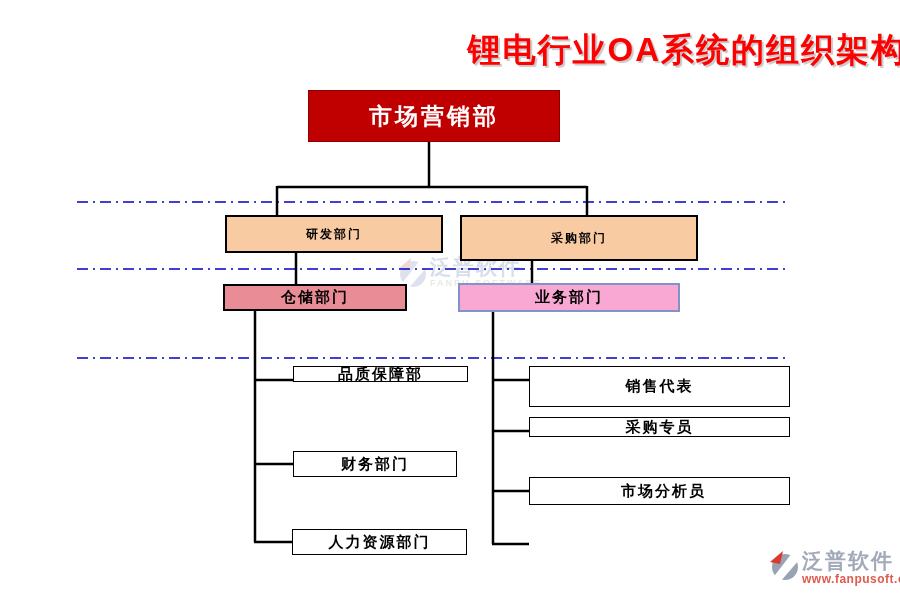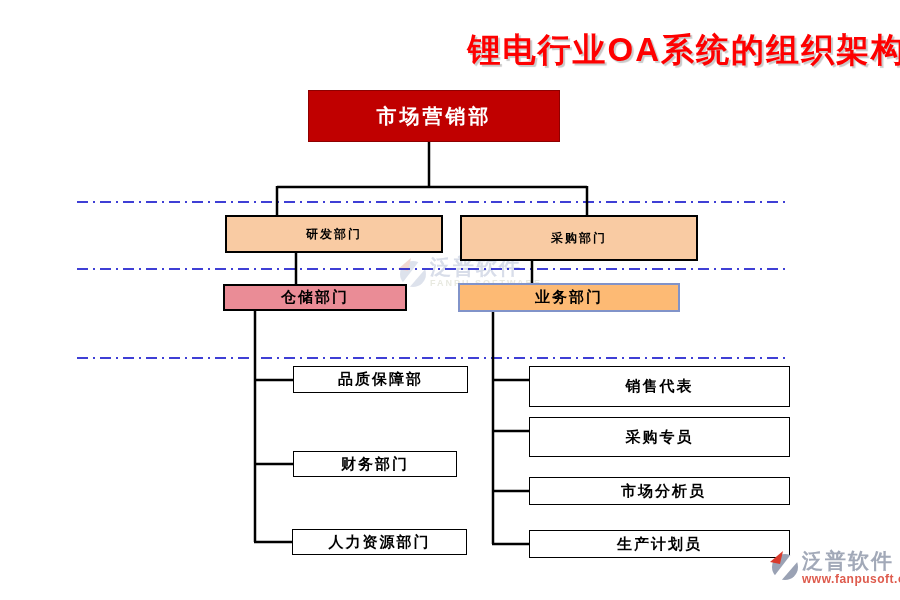--- a/index.html
+++ b/index.html
@@ -24,30 +24,30 @@
   svg.lines{position:absolute;left:0;top:0;z-index:2;}
 
   
   .node{
     position:absolute;display:flex;align-items:center;justify-content:center;
     box-sizing:border-box;font-weight:bold;color:#000;
     letter-spacing:2px;z-index:3;background:#fff;
   }
   .node-root{
     background:#c00000;border:1px solid #8e0000;color:#ffffff;
-    font-size:20px;letter-spacing:3px;
+    font-size:23px;letter-spacing:3px;
   }
   .node-l2{
     background:#f9cba3;border:2px solid #000000;font-size:12px;
   }
   .node-pink{
     background:#ea8c96;border:2px solid #000000;font-size:15px;
   }
   .node-pink-blue{
-    background:#fdba74;border:2px solid #8193c9;font-size:15px;
+    background:#f9a8d4;border:2px solid #8193c9;font-size:15px;
   }
   .node-leaf{
     background:#ffffff;border:1.5px solid #000000;font-size:15px;
   }
 
   
   .wm-center{
     position:absolute;left:396px;top:256px;z-index:1;
     display:flex;align-items:flex-start;opacity:0.55;
   }
@@ -116,41 +116,38 @@
     <span>采购部门</span>
   </div>
 
   <div class="node node-pink" style="left:223px;top:284px;width:184px;height:27px;">
     <span>仓储部门</span>
   </div>
   <div class="node node-pink-blue" style="left:458px;top:283px;width:222px;height:29px;">
     <span>业务部门</span>
   </div>
 
-  <div class="node node-leaf" style="left:293px;top:366px;width:175px;height:27px;">
+  <div class="node node-leaf" style="left:293px;top:366px;width:175px;height:16px;">
     <span>品质保障部</span>
   </div>
   <div class="node node-leaf" style="left:293px;top:451px;width:164px;height:26px;">
     <span>财务部门</span>
   </div>
   <div class="node node-leaf" style="left:292px;top:529px;width:175px;height:26px;">
     <span>人力资源部门</span>
   </div>
 
   <div class="node node-leaf" style="left:529px;top:366px;width:261px;height:41px;">
     <span>销售代表</span>
   </div>
-  <div class="node node-leaf" style="left:529px;top:417px;width:261px;height:40px;">
+  <div class="node node-leaf" style="left:529px;top:417px;width:261px;height:20px;">
     <span>采购专员</span>
   </div>
   <div class="node node-leaf" style="left:529px;top:477px;width:261px;height:28px;padding-left:8px;">
     <span>市场分析员</span>
-  </div>
-  <div class="node node-leaf" style="left:529px;top:530px;width:261px;height:28px;">
-    <span>生产计划员</span>
   </div>
 
   <div class="wm-center">
     <svg class="logo-glyph" viewBox="0 0 32 34">
       <circle cx="17" cy="18" r="13" fill="#c3cbdd"></circle>
       <polygon points="4,30 24,4 31,11 12,33" fill="#ffffff"></polygon>
       <polygon points="2,13 15,2 12,15" fill="#e9b7ae"></polygon>
     </svg>
     <div class="wm-texts">
       <div class="wm-brand">泛普软件</div>

